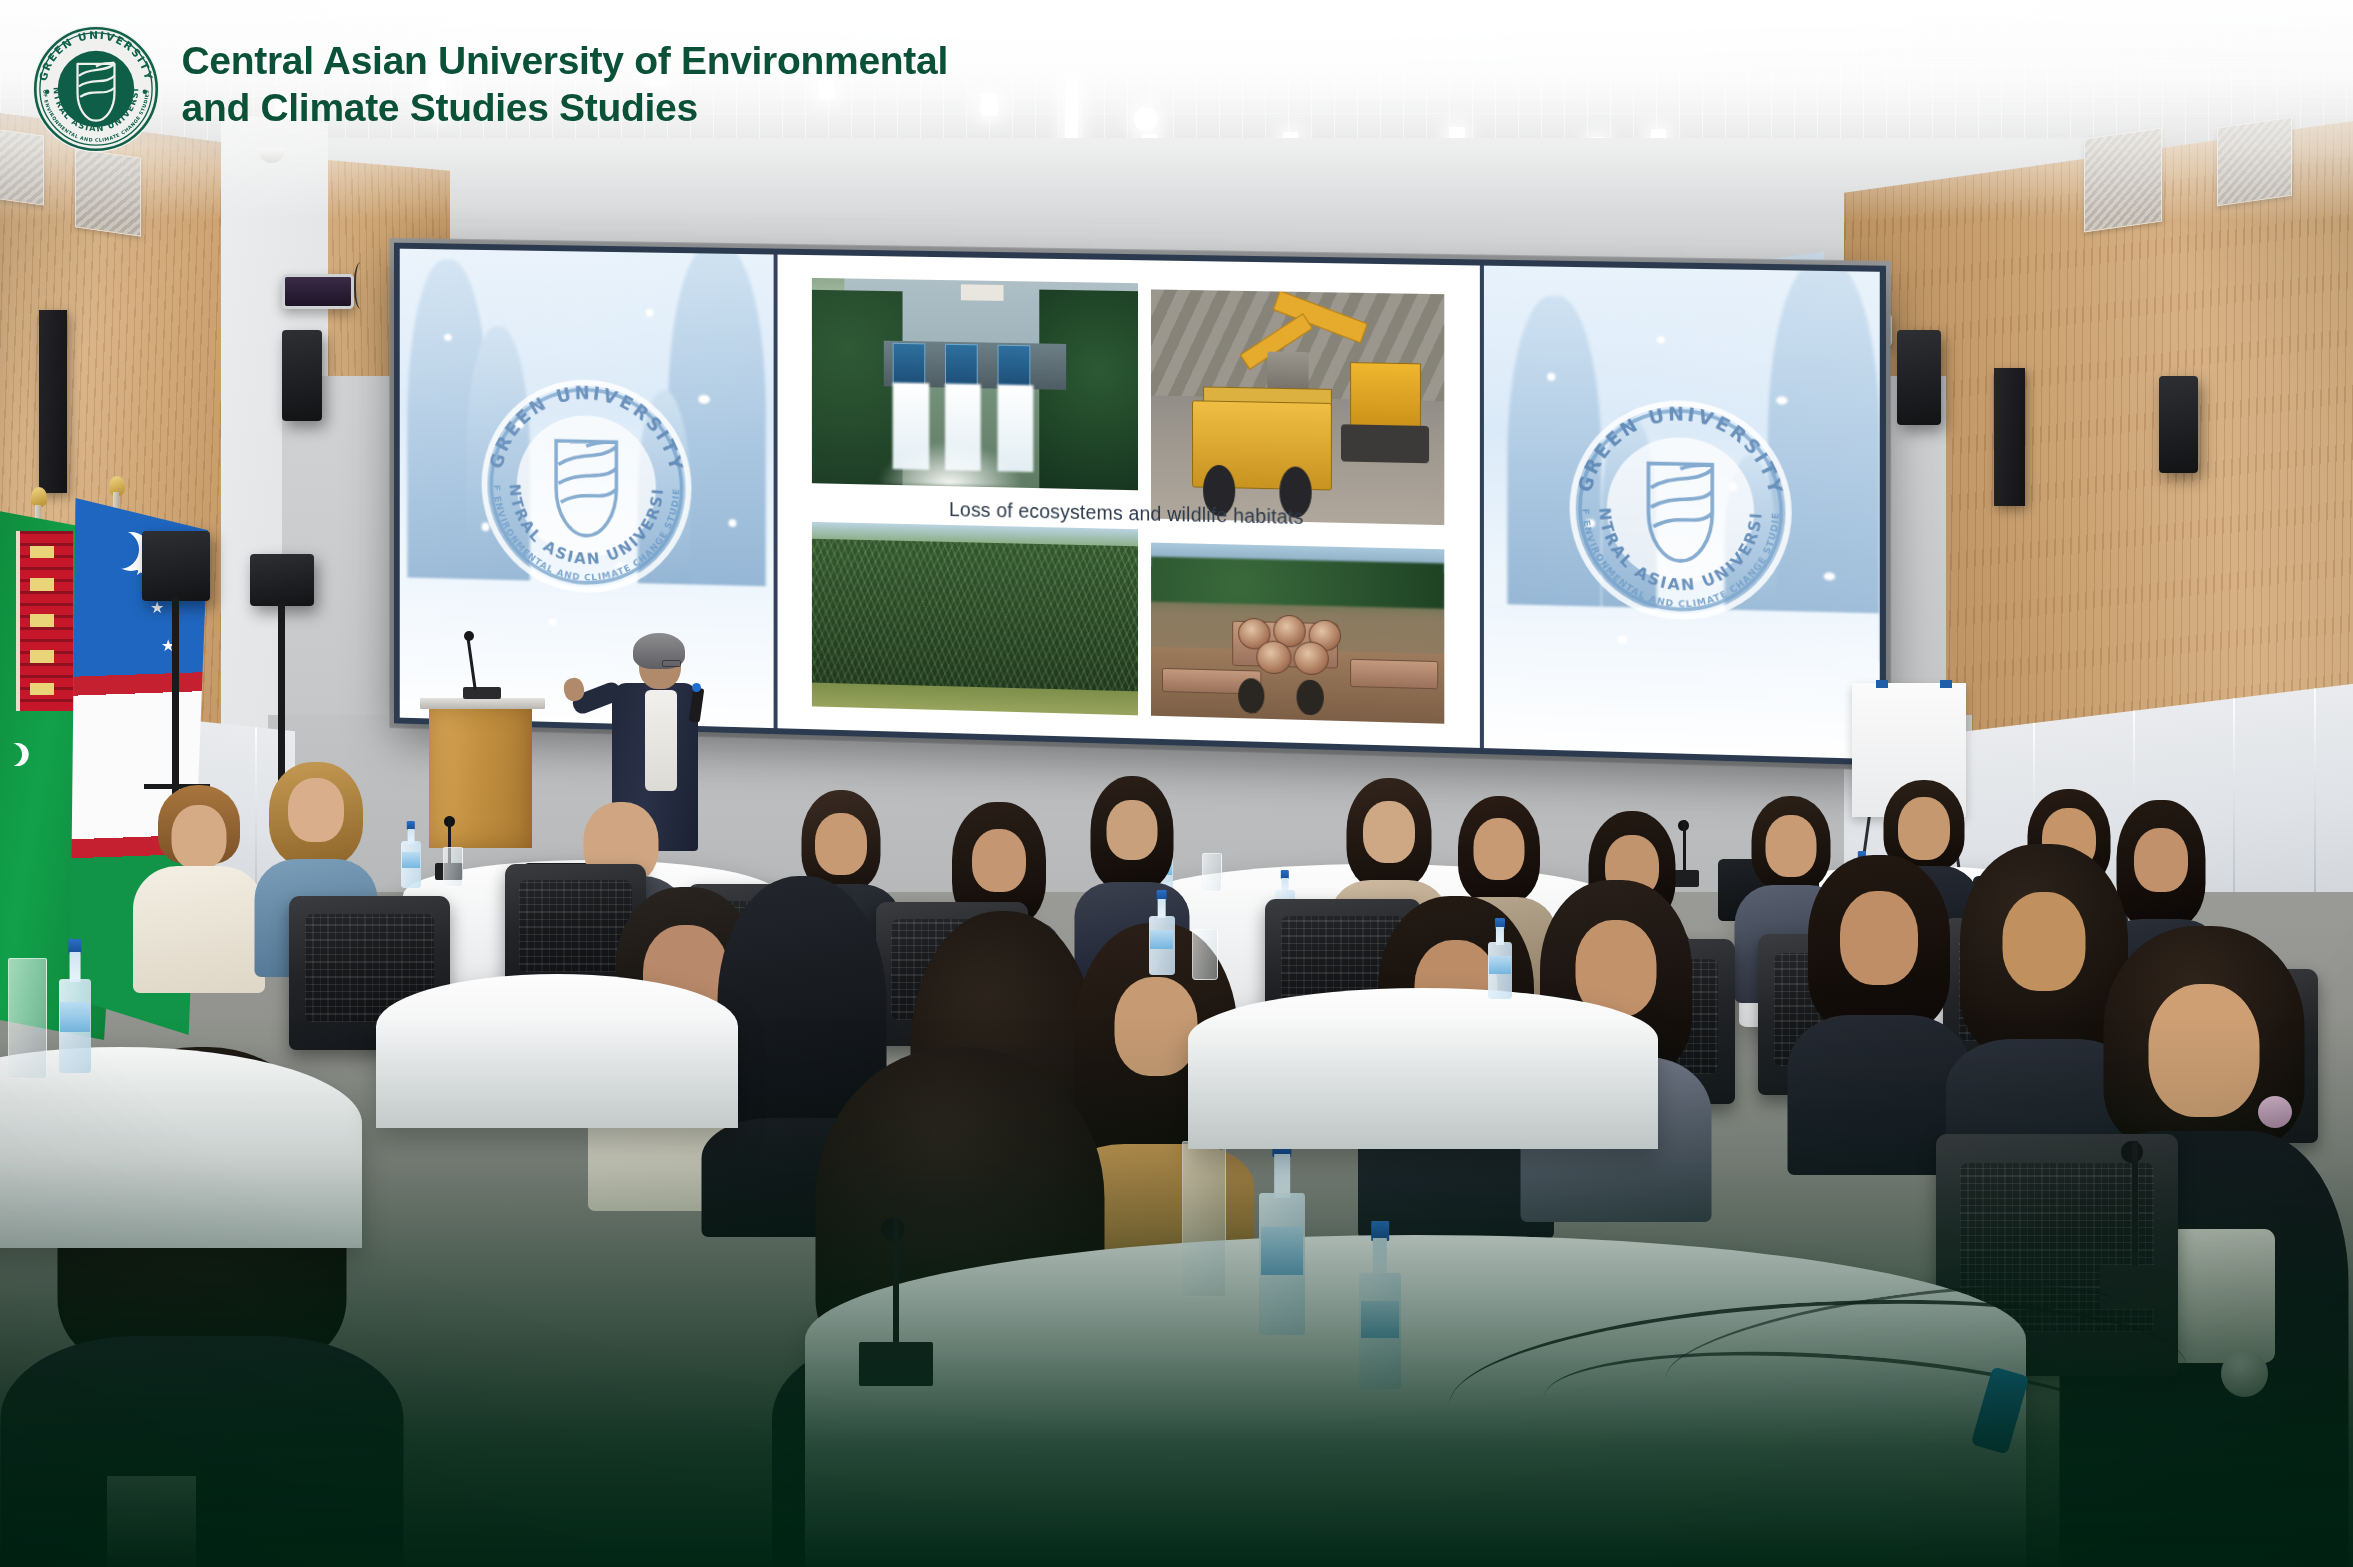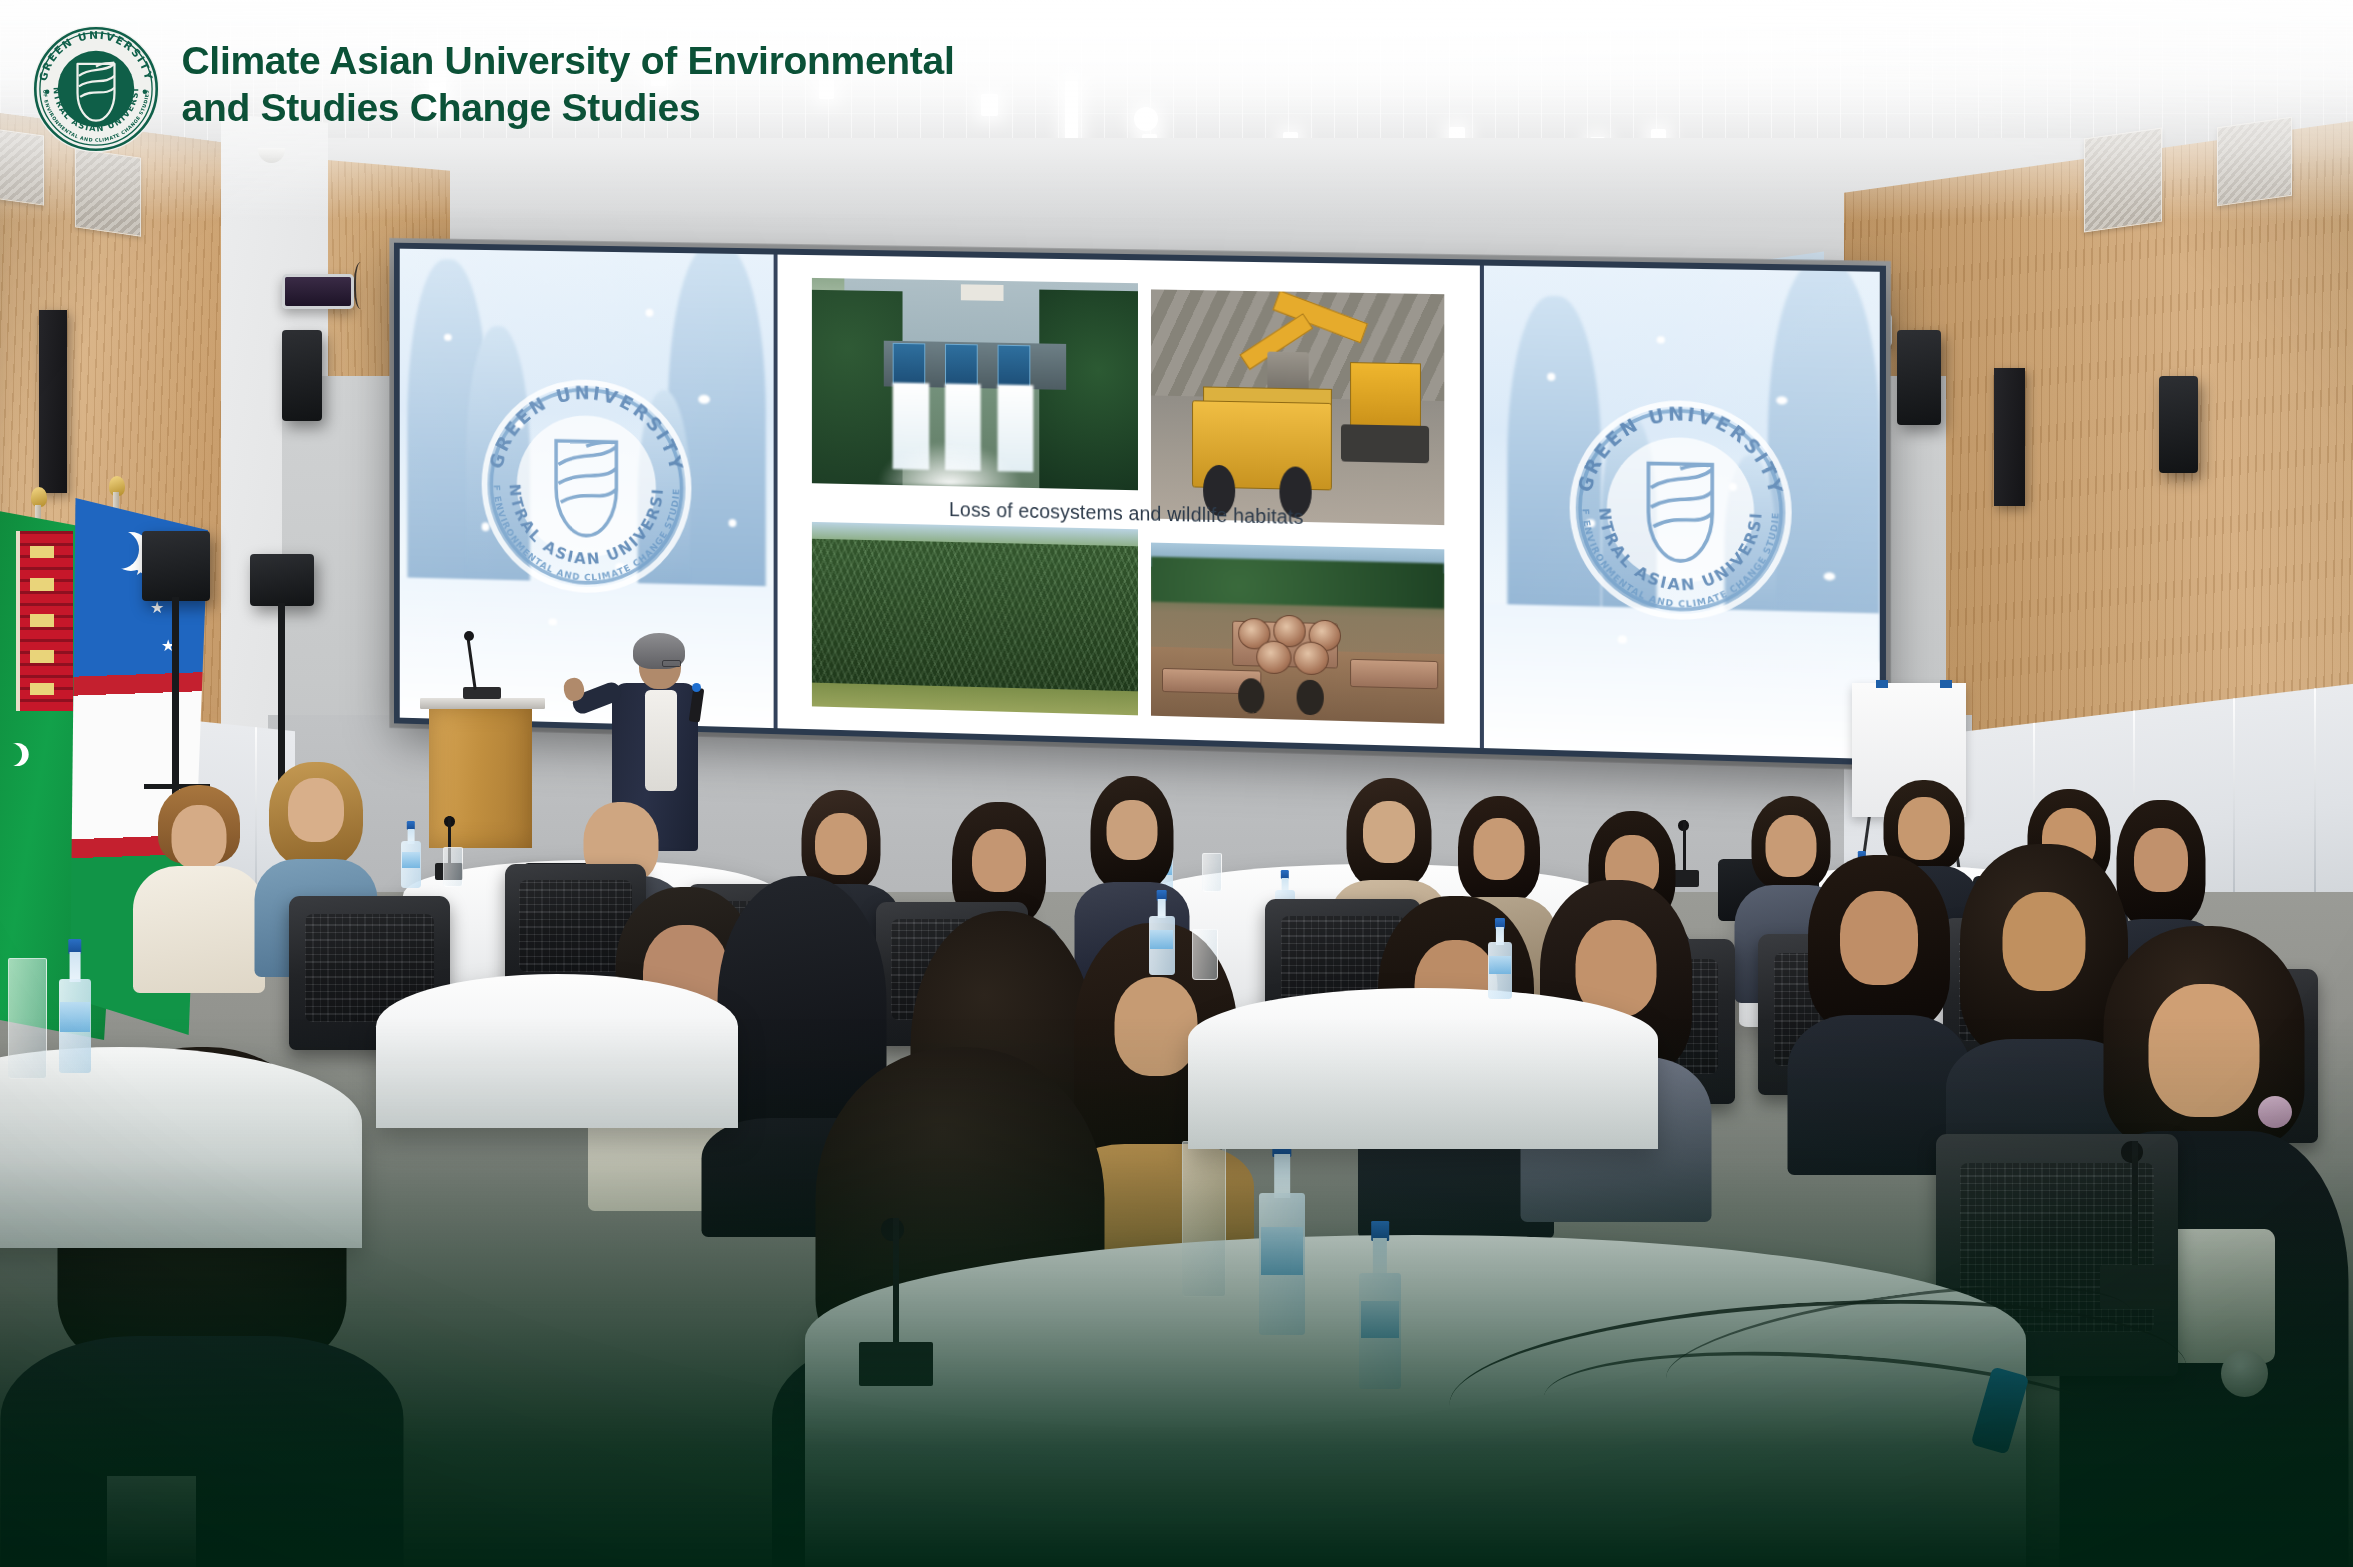--- a/index.html
+++ b/index.html
@@ -927,19 +927,19 @@
        <g fill="none" stroke="#eef0ec" stroke-width="3.4" stroke-linejoin="round">
          <path d="M72,62 h56 v44 a28,42 0 0 1 -56,0 z"></path>
          <path d="M100,66 c12,-8 22,-4 28,-6"></path>
          <path d="M74,80 c18,-14 38,-4 54,-18"></path>
          <path d="M74,96 c20,-14 40,-2 54,-16"></path>
          <path d="M76,112 c20,-14 38,0 52,-14"></path>
        </g>
      </svg>
    </div>
    <div class="brand-text">
-     <div>Climate Asian University of Environmental</div>
-     <div>and Studies Change Studies</div>
+     <div>Central Asian University of Environmental</div>
+     <div>and Climate Studies Studies</div>
    </div>
  </div>
 
 </div>
 
 
 </body></html>

